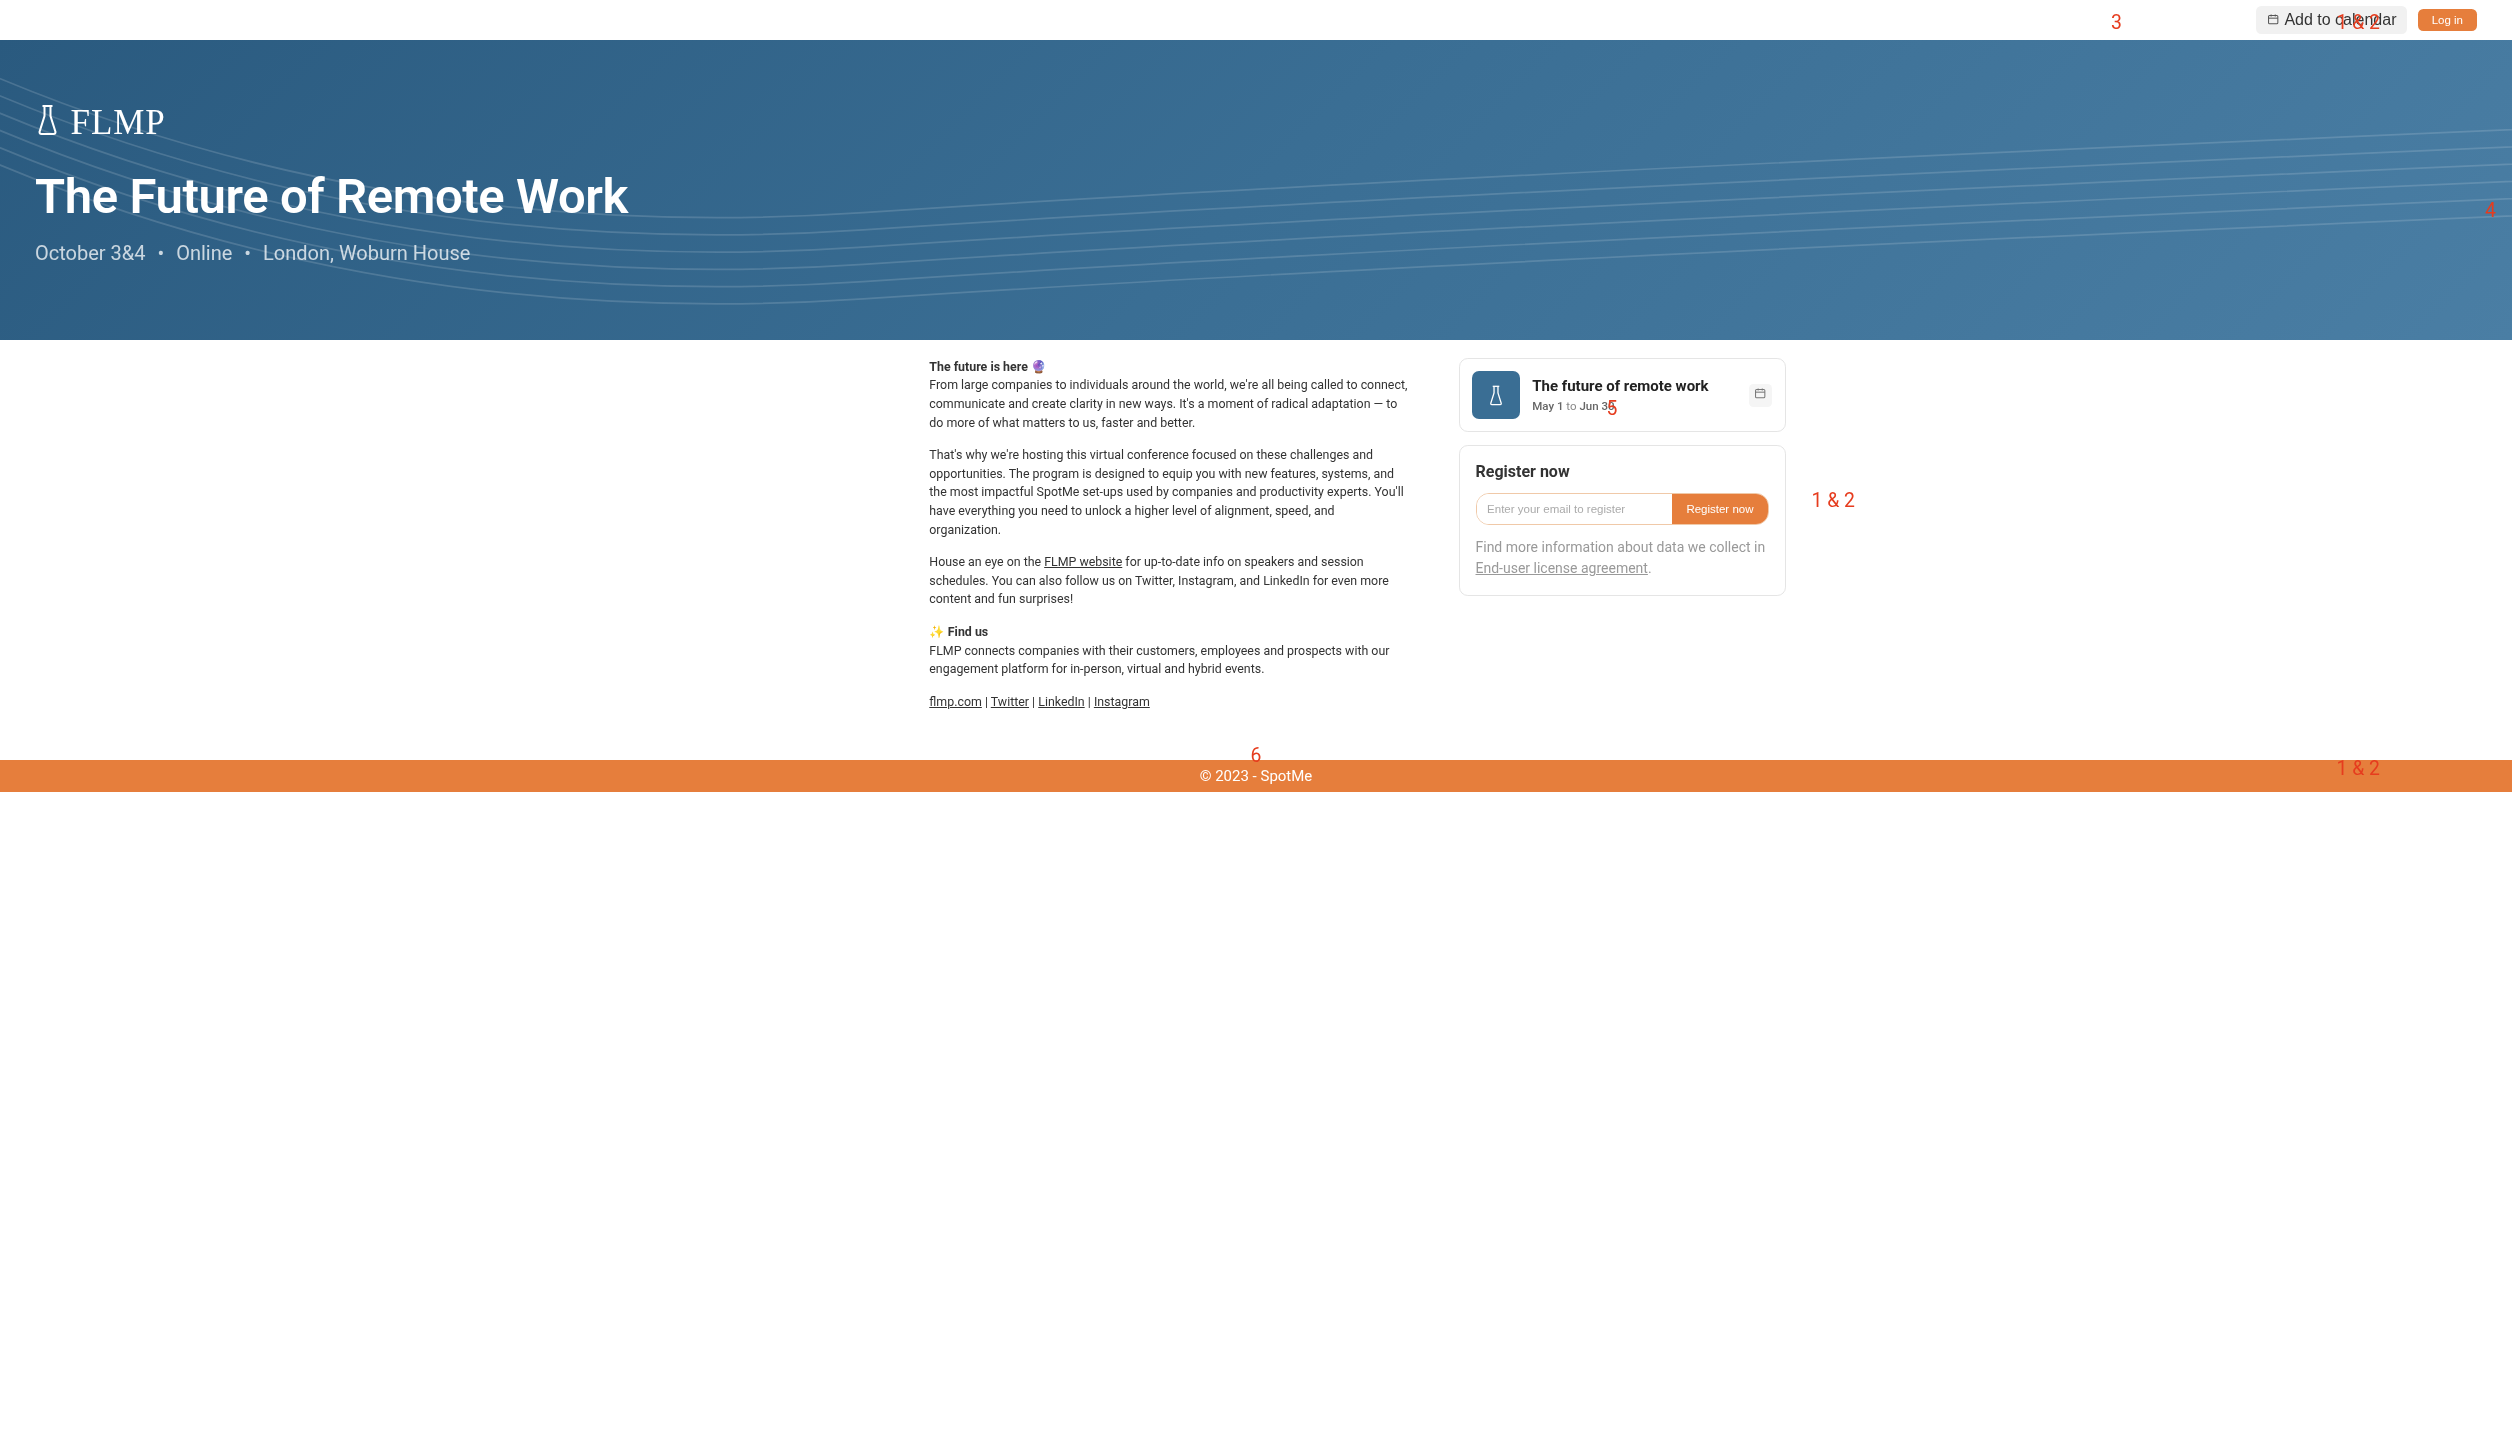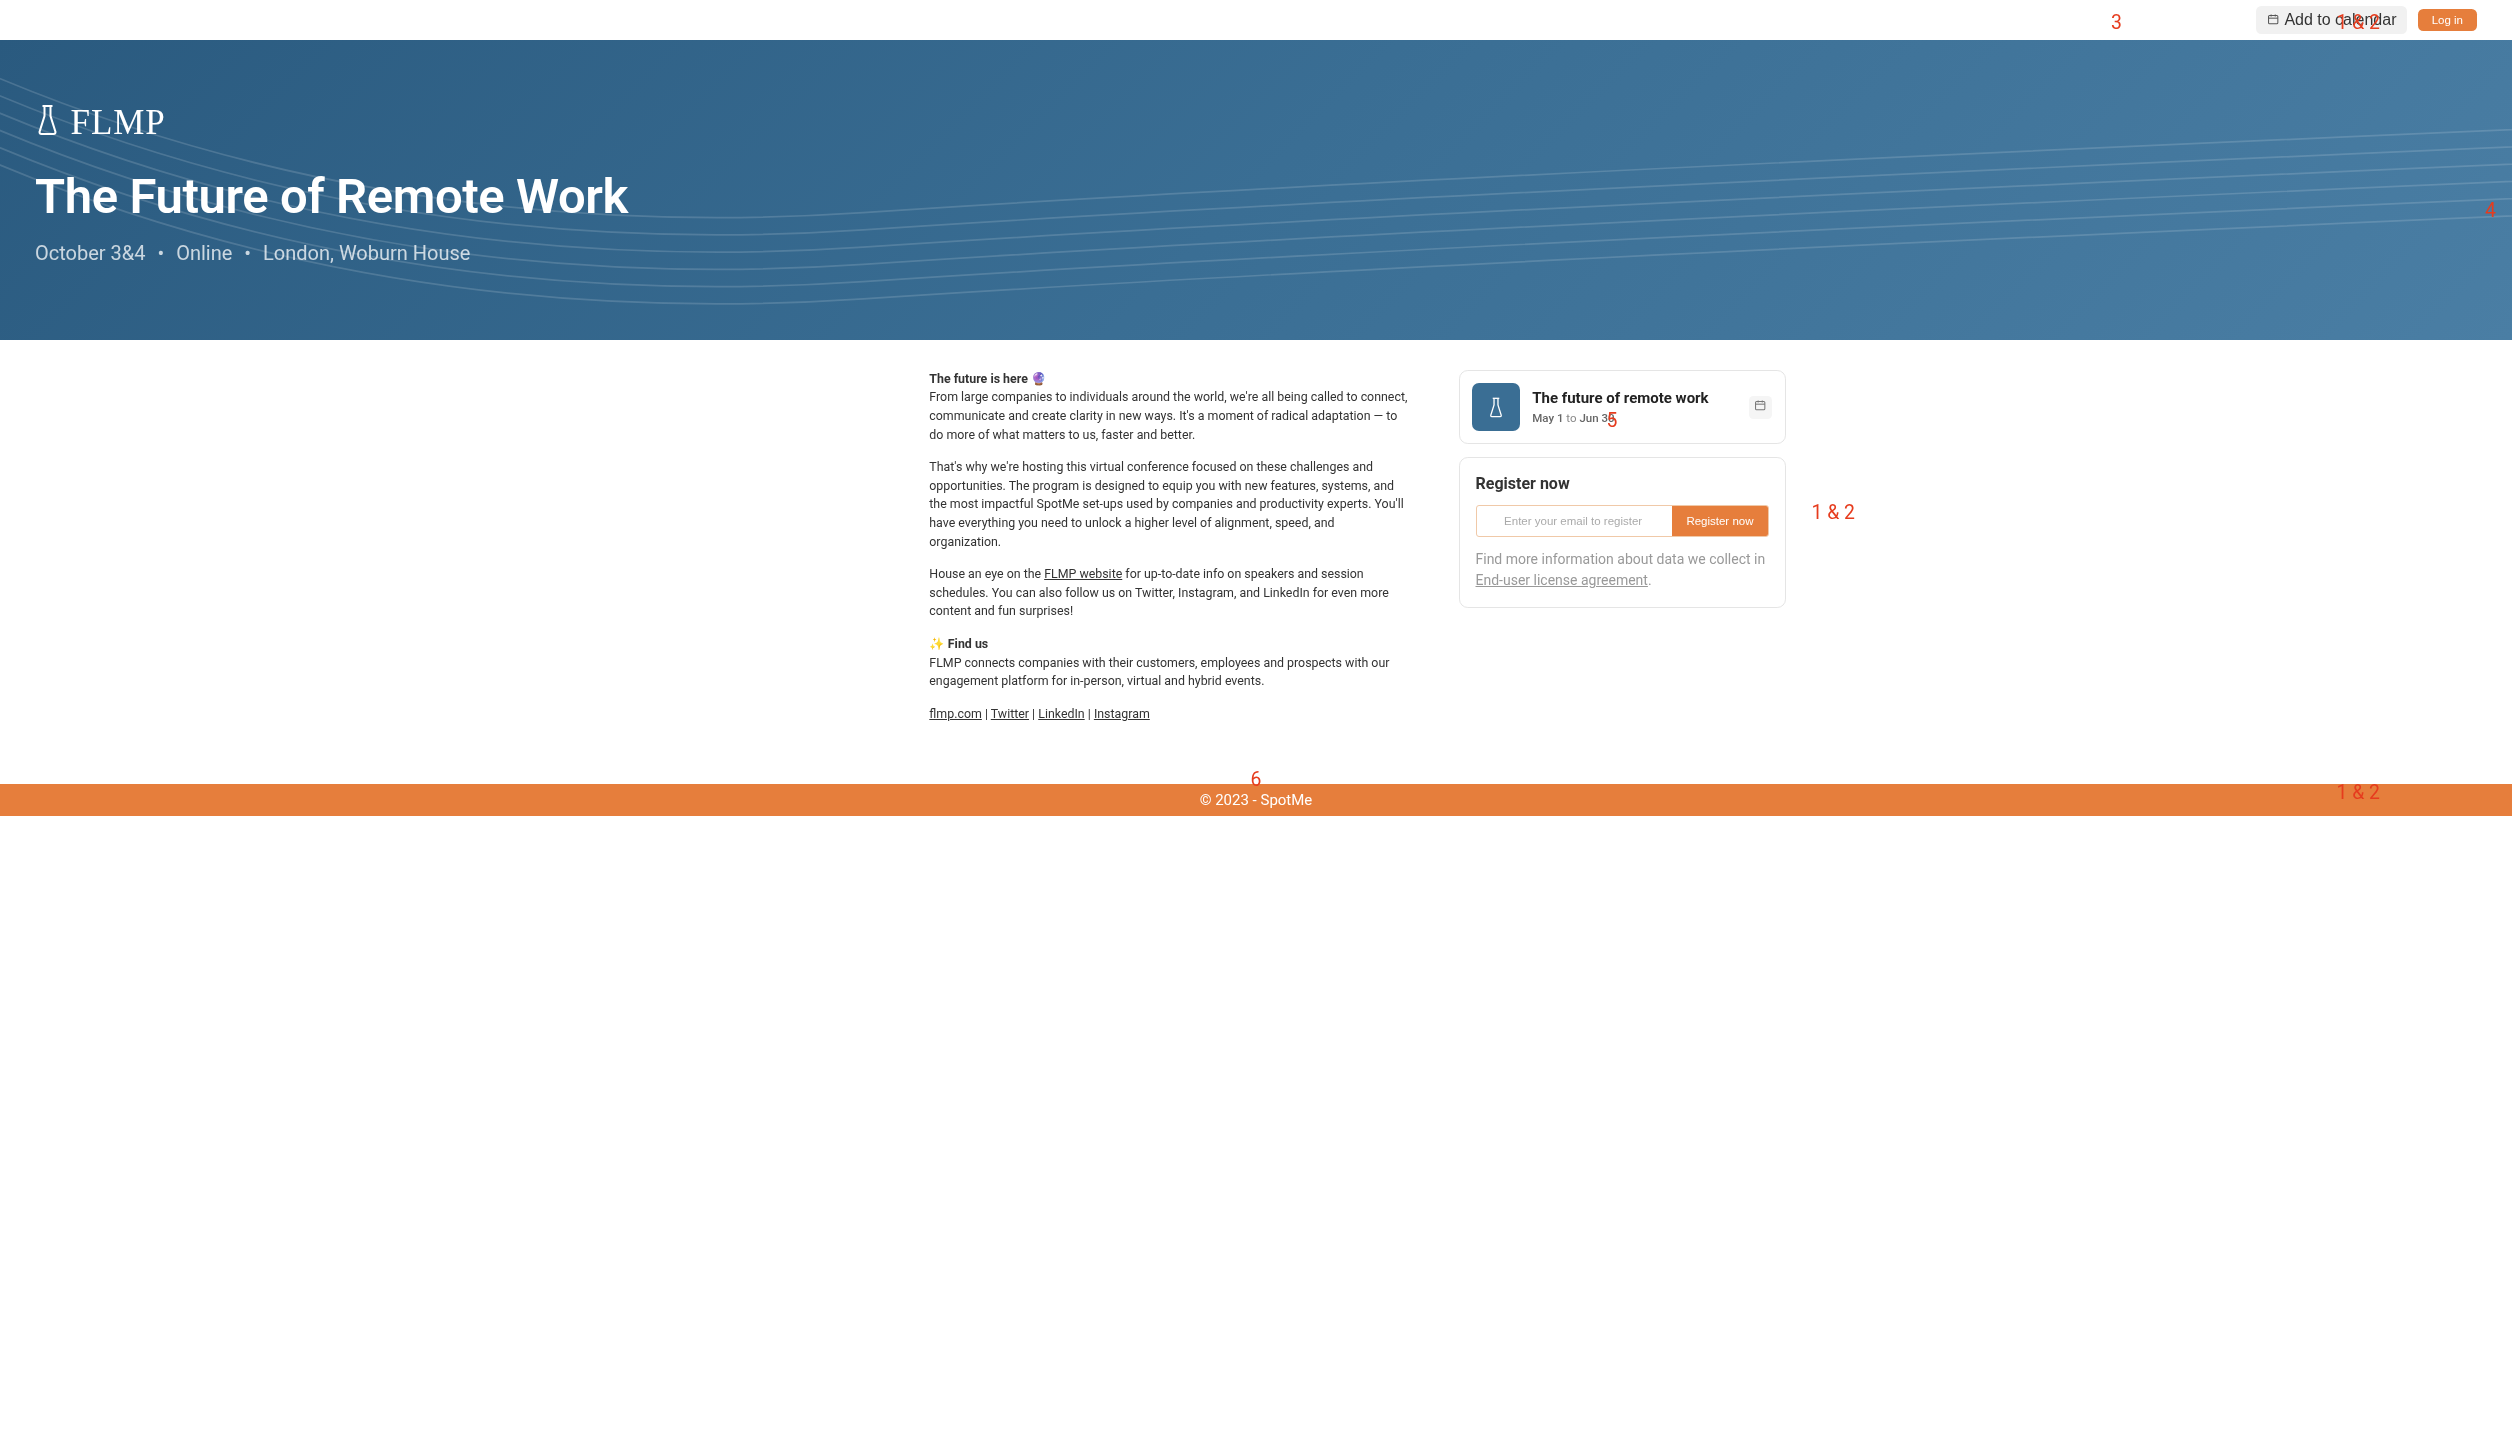--- a/index.html
+++ b/index.html
@@ -86,21 +86,21 @@
       font-weight: 400;
     }
     .dot { margin: 0 7px; }
     
     
     .main {
       display: flex;
       gap: 41px;
       padding: 17.7px 0 35px 0;
       max-width: 1059px;
-      margin: 12px auto;
+      margin: 0 auto;
     }
     .content-left {
       flex: 1;
       padding: 0 8.8px;
       max-width: 521px;
       margin-left: 194px;
     }
     .content-right {
       width: 327px;
       flex-shrink: 0;
@@ -163,24 +163,23 @@
       padding: 16px;
     }
     .register-title {
       font-size: 16px;
       font-weight: 700;
       margin-bottom: 12.4px;
     }
     .register-row {
       display: flex;
       border: 0.9px solid #f0c9a8;
-      border-radius: 3px;
+      border-radius: 13px;
       overflow: hidden;
       margin-bottom: 12.4px;
-      padding-left: 17px;
     }
     .register-input {
       flex: 1;
       border: none;
       padding: 8.8px 10.6px;
       font-size: 11.5px;
       outline: none;
     }
     .register-input::placeholder { color: #aaa; }
     .register-btn {

